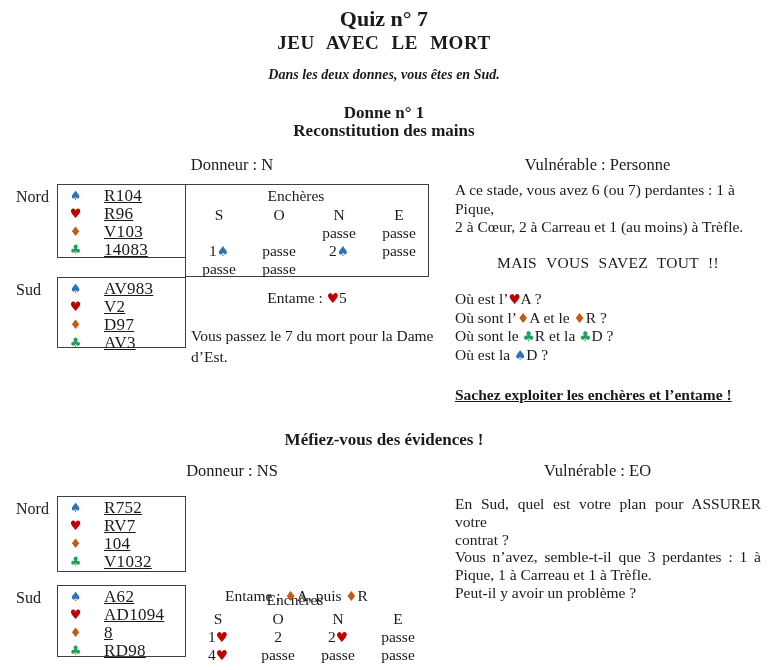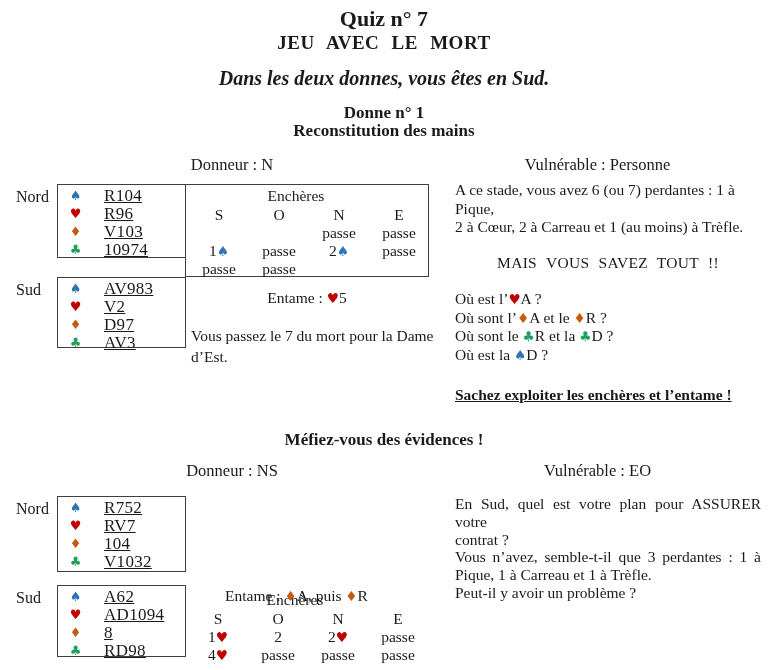--- a/index.html
+++ b/index.html
@@ -3,21 +3,21 @@
 <meta charset="utf-8">
 <style>
   html,body{margin:0;padding:0;background:#ffffff;}
   body{width:768px;height:670px;overflow:hidden;
        font-family:"Liberation Serif","DejaVu Serif",serif;color:#1a1a1a;}
   .page{position:relative;width:768px;height:670px;background:#fff;}
   .abs{position:absolute;}
   .ctr{text-align:center;}
   .title{font-size:22px;font-weight:bold;width:768px;left:0;}
   .subtitle{font-size:19px;font-weight:bold;letter-spacing:.5px;word-spacing:7px;width:768px;left:0;}
-  .intro{font-size:20px;font-weight:bold;font-style:italic;width:768px;left:0;}
+  .intro{font-size:14px;font-weight:bold;font-style:italic;width:768px;left:0;}
   .donne-head{font-size:17px;font-weight:bold;width:768px;left:0;}
   .meta{font-size:16.5px;}
   .side-label{font-size:16px;}
   .hand-box{box-sizing:border-box;border:1px solid #3f3f3f;background:#fff;padding-top:2px;}
   .hand-row{height:18px;line-height:18px;display:flex;align-items:center;}
   .hand-row .suit{width:15px;margin-left:10px;font-size:13px;text-align:center;
                   font-family:"DejaVu Sans",sans-serif;}
   .hand-row .cards{margin-left:21px;font-size:17px;letter-spacing:.3px;text-decoration:underline;}
   .bid-box{box-sizing:border-box;border:1px solid #3f3f3f;}
   .bid-area{position:relative;}
@@ -61,21 +61,21 @@
     <div class="hand-row">
       <span class="suit su-h">♥</span>
       <span class="cards">R96</span>
       </div>
     <div class="hand-row">
       <span class="suit su-d">♦</span>
       <span class="cards">V103</span>
       </div>
     <div class="hand-row">
       <span class="suit su-c">♣</span>
-      <span class="cards">10974</span>
+      <span class="cards">14083</span>
       </div>
   </div>
 
   <div class="abs bid-box bid-area" style="left:185px;top:184px;width:244px;height:93px;">
     <div class="abs ctr bid-title" style="left:0;top:2px;width:220px;">Enchères</div>
     <div class="abs bid-row" style="top:21px;">
       <span class="bid-cell">S</span>
       <span class="bid-cell">O</span>
       <span class="bid-cell">N</span>
       <span class="bid-cell">E</span>

